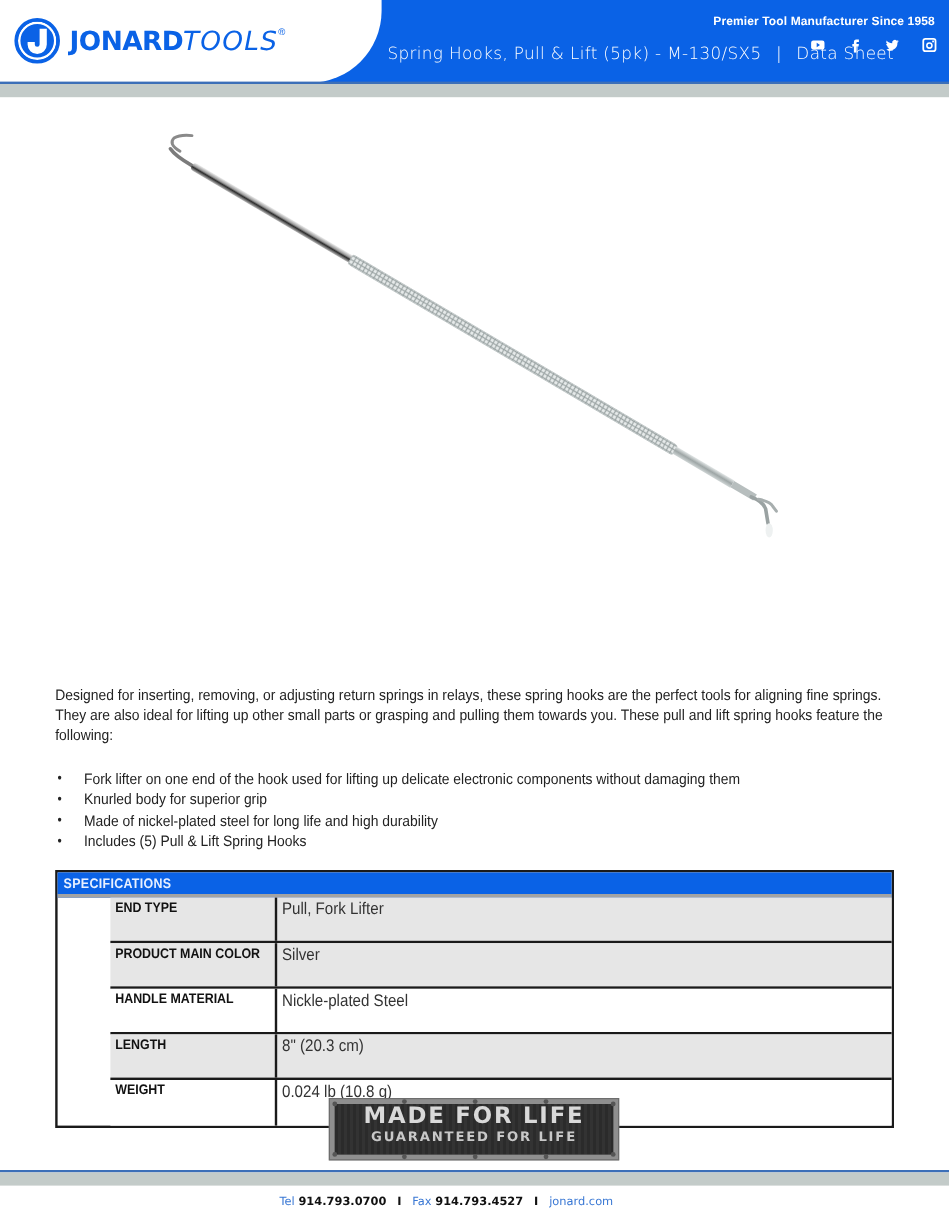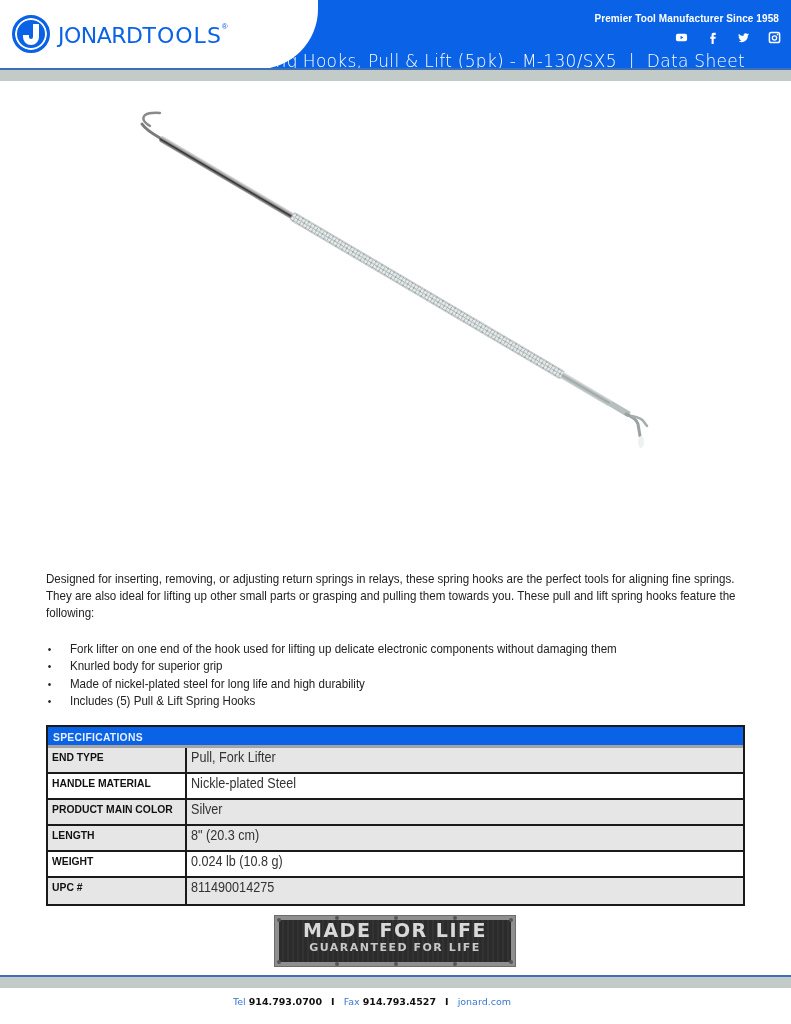--- a/index.html
+++ b/index.html
@@ -9,45 +9,45 @@
     
     .header { position: absolute; left: 0; top: 0; width: 791px; height: 69px; background: #0a62e6; }
     .header-white { position: absolute; left: 0; top: 0; width: 318px; height: 69px; background: #ffffff; border-bottom-right-radius: 60px; }
     .header-line { position: absolute; left: 0; top: 68px; width: 791px; height: 2px; background: #3c6fb8; }
     .header-grey { position: absolute; left: 0; top: 70px; width: 791px; height: 11px; background: #c3cbc9; }
 
     .logo { position: absolute; left: 12px; top: 14px; height: 40px; display: flex; align-items: center; }
     .logo-badge { width: 38px; height: 38px; border-radius: 50%; background: #0a62e6; border: 3px solid #0a62e6; box-shadow: inset 0 0 0 2px #ffffff; display: flex; align-items: center; justify-content: center; }
     .logo-badge svg { width: 26px; height: 26px; }
     .logo-text { margin-left: 8px; font-size: 25px; letter-spacing: 0.5px; color: #0a62e6; white-space: nowrap; }
-    .logo-text .bold { font-weight: 400; font-family: "DejaVu Sans", sans-serif; font-size: 22px; letter-spacing: -0.5px; }
-    .logo-text .light { font-weight: 400; font-family: "DejaVu Sans", sans-serif; font-size: 22px; letter-spacing: 1px; }
+    .logo-text .bold { font-weight: 700; font-family: "DejaVu Sans", sans-serif; font-size: 22px; letter-spacing: -0.5px; }
+    .logo-text .light { font-weight: 400; font-family: "DejaVu Sans", sans-serif; font-size: 22px; letter-spacing: 1px; font-style: italic; }
     .logo-text sup { font-size: 8px; vertical-align: top; position: relative; top: 2px; }
 
     .tagline { position: absolute; right: 12px; top: 13px; font-size: 10px; font-weight: bold; color: #ffffff; letter-spacing: 0.1px; font-family: "Liberation Sans", sans-serif; }
     .social { position: absolute; right: 10px; top: 30px; display: flex; gap: 17px; align-items: center; }
     .social span { display: inline-flex; width: 14px; height: 14px; align-items: center; justify-content: center; color: #fff; }
     .social svg { width: 13px; height: 13px; }
-    .doc-title { position: absolute; right: 46px; top: 51px; font-size: 17px; color: #ffffff; letter-spacing: 0.3px; white-space: nowrap; font-family: "DejaVu Sans", sans-serif; font-weight: 300; }
+    .doc-title { position: absolute; right: 46px; top: 37px; font-size: 14px; color: #ffffff; letter-spacing: 0.3px; white-space: nowrap; font-family: "DejaVu Sans", sans-serif; font-weight: 300; }
     .doc-title .sep { margin: 0 12px; }
 
     
     .product { position: absolute; left: 120px; top: 100px; width: 560px; height: 450px; }
 
     
     .desc { position: absolute; left: 46px; top: 571px; width: 700px; font-size: 12.6px; line-height: 17px; color: #222; font-family: "Liberation Sans", sans-serif; transform: scaleX(0.92); transform-origin: left top; width: 760px; }
     .features { position: absolute; left: 46px; top: 641px; list-style: none; font-size: 12.6px; line-height: 17.3px; color: #222; transform: scaleX(0.92); transform-origin: left top; }
     .features li { position: relative; padding-left: 26px; }
     .features li::before { content: "•"; position: absolute; left: 2px; top: 0; font-size: 11px; }
 
     
     .spec { position: absolute; left: 46px; top: 725px; width: 699px; border: 2px solid #1a1a1a; border-collapse: collapse; }
     .spec-head { height: 21px; background: #0a62e6; color: #e8f0ff; font-weight: bold; font-size: 11.5px; padding-left: 5px; line-height: 21px; letter-spacing: 0.3px; border-bottom: 3px solid #a3a3a3; }
     .spec-head span { display: inline-block; transform: scaleX(0.9); transform-origin: left center; }
-    .spec-row { display: flex; height: 26px; border-bottom: 2px solid #1a1a1a; }
+    .spec-row { display: flex; height: 38px; border-bottom: 2px solid #1a1a1a; margin-left: 44px; }
     .spec-row:last-child { border-bottom: none; }
     .spec-row.alt { background: #e6e6e6; }
     .spec-row.plain { background: #ffffff; }
     .spec-key { width: 139px; border-right: 2px solid #1a1a1a; font-weight: bold; font-size: 11.5px; padding-left: 4px; line-height: 19px; color: #111; white-space: nowrap; overflow: hidden; }
     .spec-key span, .spec-val span { display: inline-block; transform: scaleX(0.9); transform-origin: left center; }
     .spec-val { flex: 1; font-size: 14px; padding-left: 4px; line-height: 19px; color: #333; }
 
     
     .badge { position: absolute; left: 274px; top: 915px; width: 242px; height: 52px; background: #8f8f8f; border: 1px solid #6d6d6d; padding: 4px; }
     .badge-inner { width: 100%; height: 100%; background: #2b2b2b; background-image: repeating-linear-gradient(90deg, #2b2b2b 0 3px, #333 3px 5px); display: flex; flex-direction: column; align-items: center; }
@@ -166,39 +166,35 @@
   <li>Made of nickel-plated steel for long life and high durability</li>
   <li>Includes (5) Pull &amp; Lift Spring Hooks</li>
 </ul>
 
 <div class="spec">
   <div class="spec-head"><span>SPECIFICATIONS</span></div>
   <div class="spec-row alt">
     <div class="spec-key"><span>END TYPE</span></div>
     <div class="spec-val"><span>Pull, Fork Lifter</span></div>
   </div>
+  <div class="spec-row alt">
+    <div class="spec-key"><span>PRODUCT MAIN COLOR</span></div>
+    <div class="spec-val"><span>Silver</span></div>
+  </div>
   <div class="spec-row plain">
     <div class="spec-key"><span>HANDLE MATERIAL</span></div>
     <div class="spec-val"><span>Nickle-plated Steel</span></div>
   </div>
   <div class="spec-row alt">
-    <div class="spec-key"><span>PRODUCT MAIN COLOR</span></div>
-    <div class="spec-val"><span>Silver</span></div>
-  </div>
-  <div class="spec-row alt">
     <div class="spec-key"><span>LENGTH</span></div>
     <div class="spec-val"><span>8" (20.3 cm)</span></div>
   </div>
   <div class="spec-row plain">
     <div class="spec-key"><span>WEIGHT</span></div>
     <div class="spec-val"><span>0.024 lb (10.8 g)</span></div>
-  </div>
-  <div class="spec-row alt">
-    <div class="spec-key"><span>UPC #</span></div>
-    <div class="spec-val"><span>811490014275</span></div>
   </div>
 </div>
 
 <div class="badge">
   <span class="rivet" style="left:2px;top:2px"></span>
   <span class="rivet" style="right:2px;top:2px"></span>
   <span class="rivet" style="left:2px;bottom:2px"></span>
   <span class="rivet" style="right:2px;bottom:2px"></span>
   <span class="rivet" style="left:60px;top:0px"></span>
   <span class="rivet" style="left:119px;top:0px"></span>

